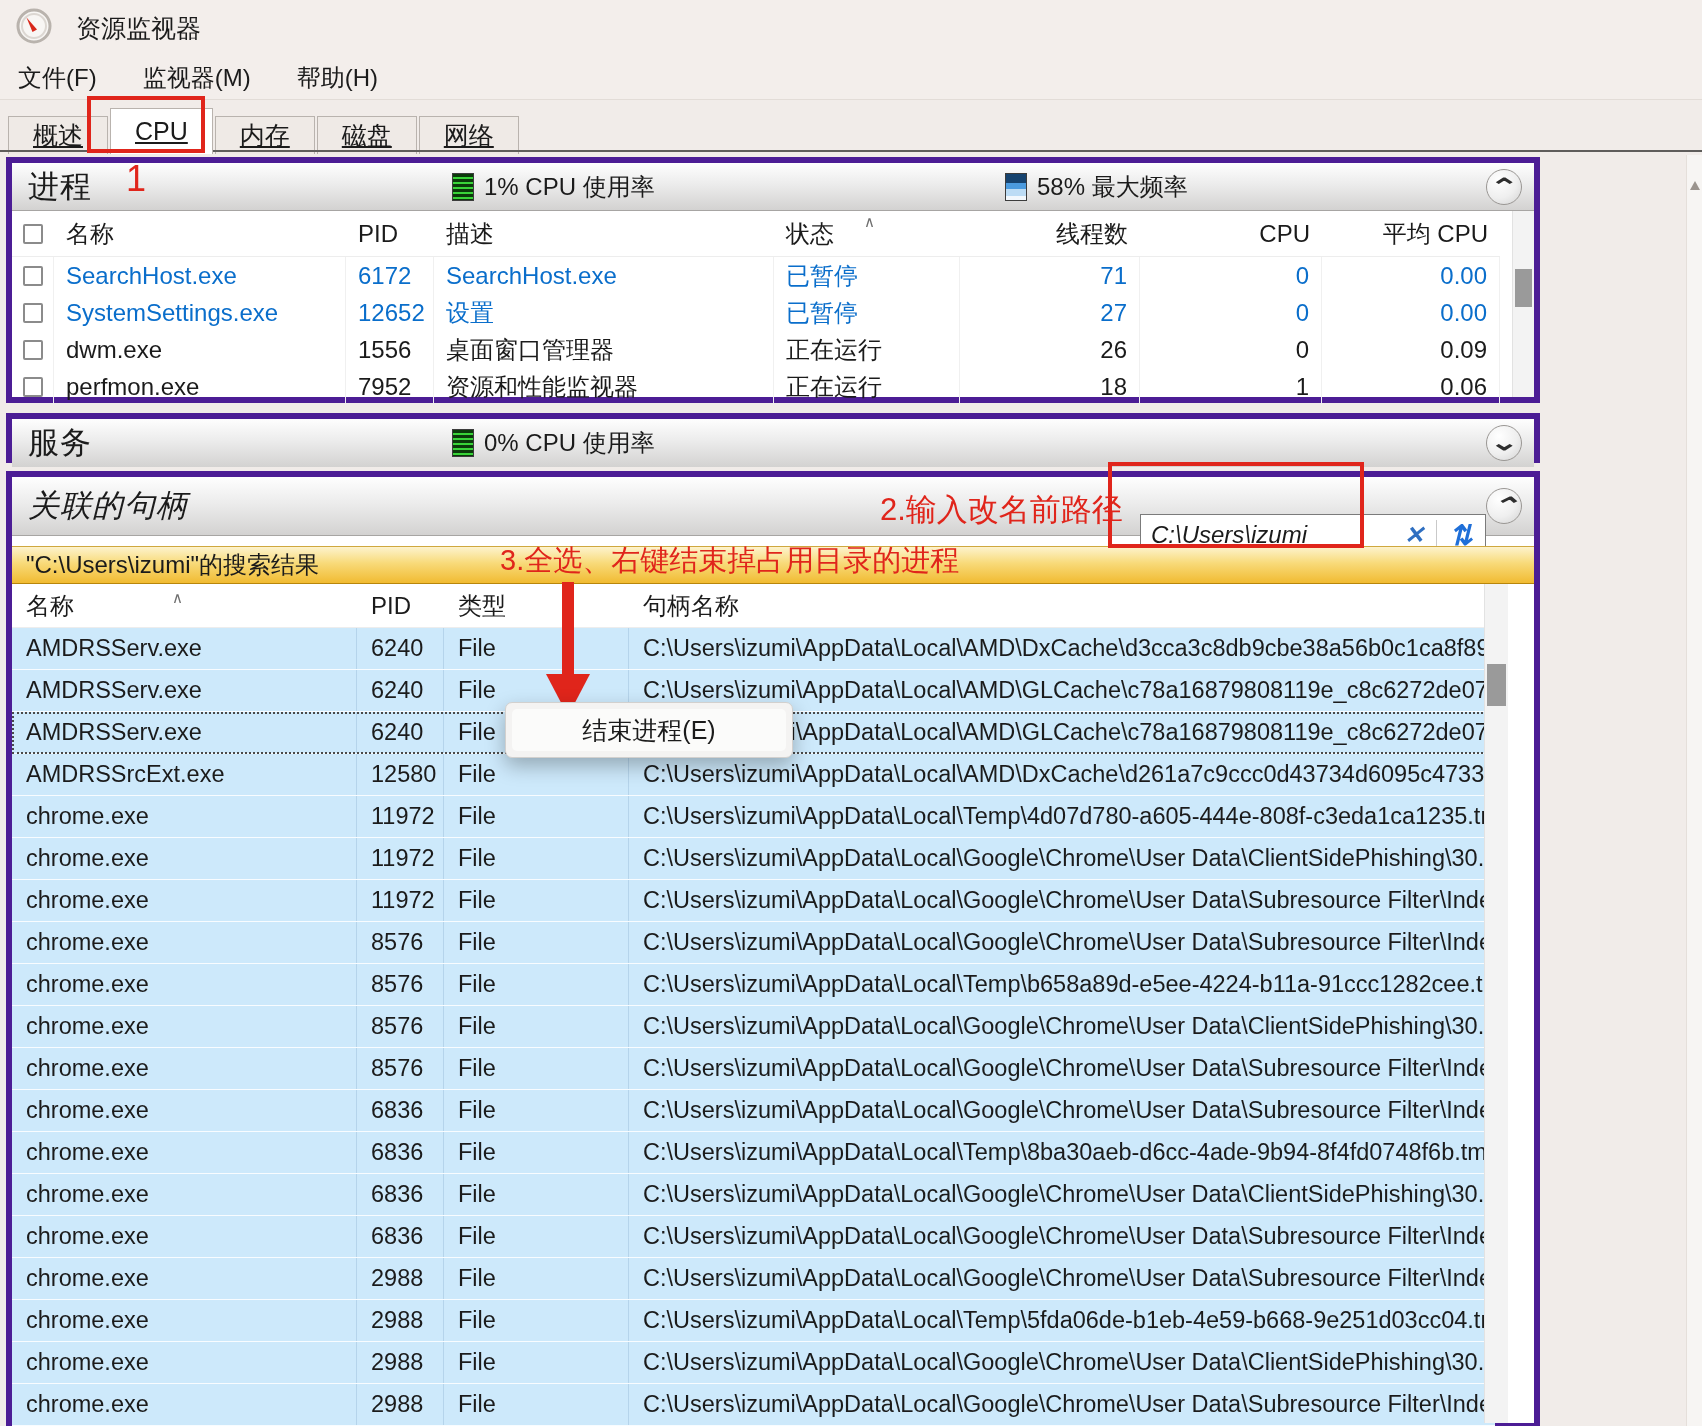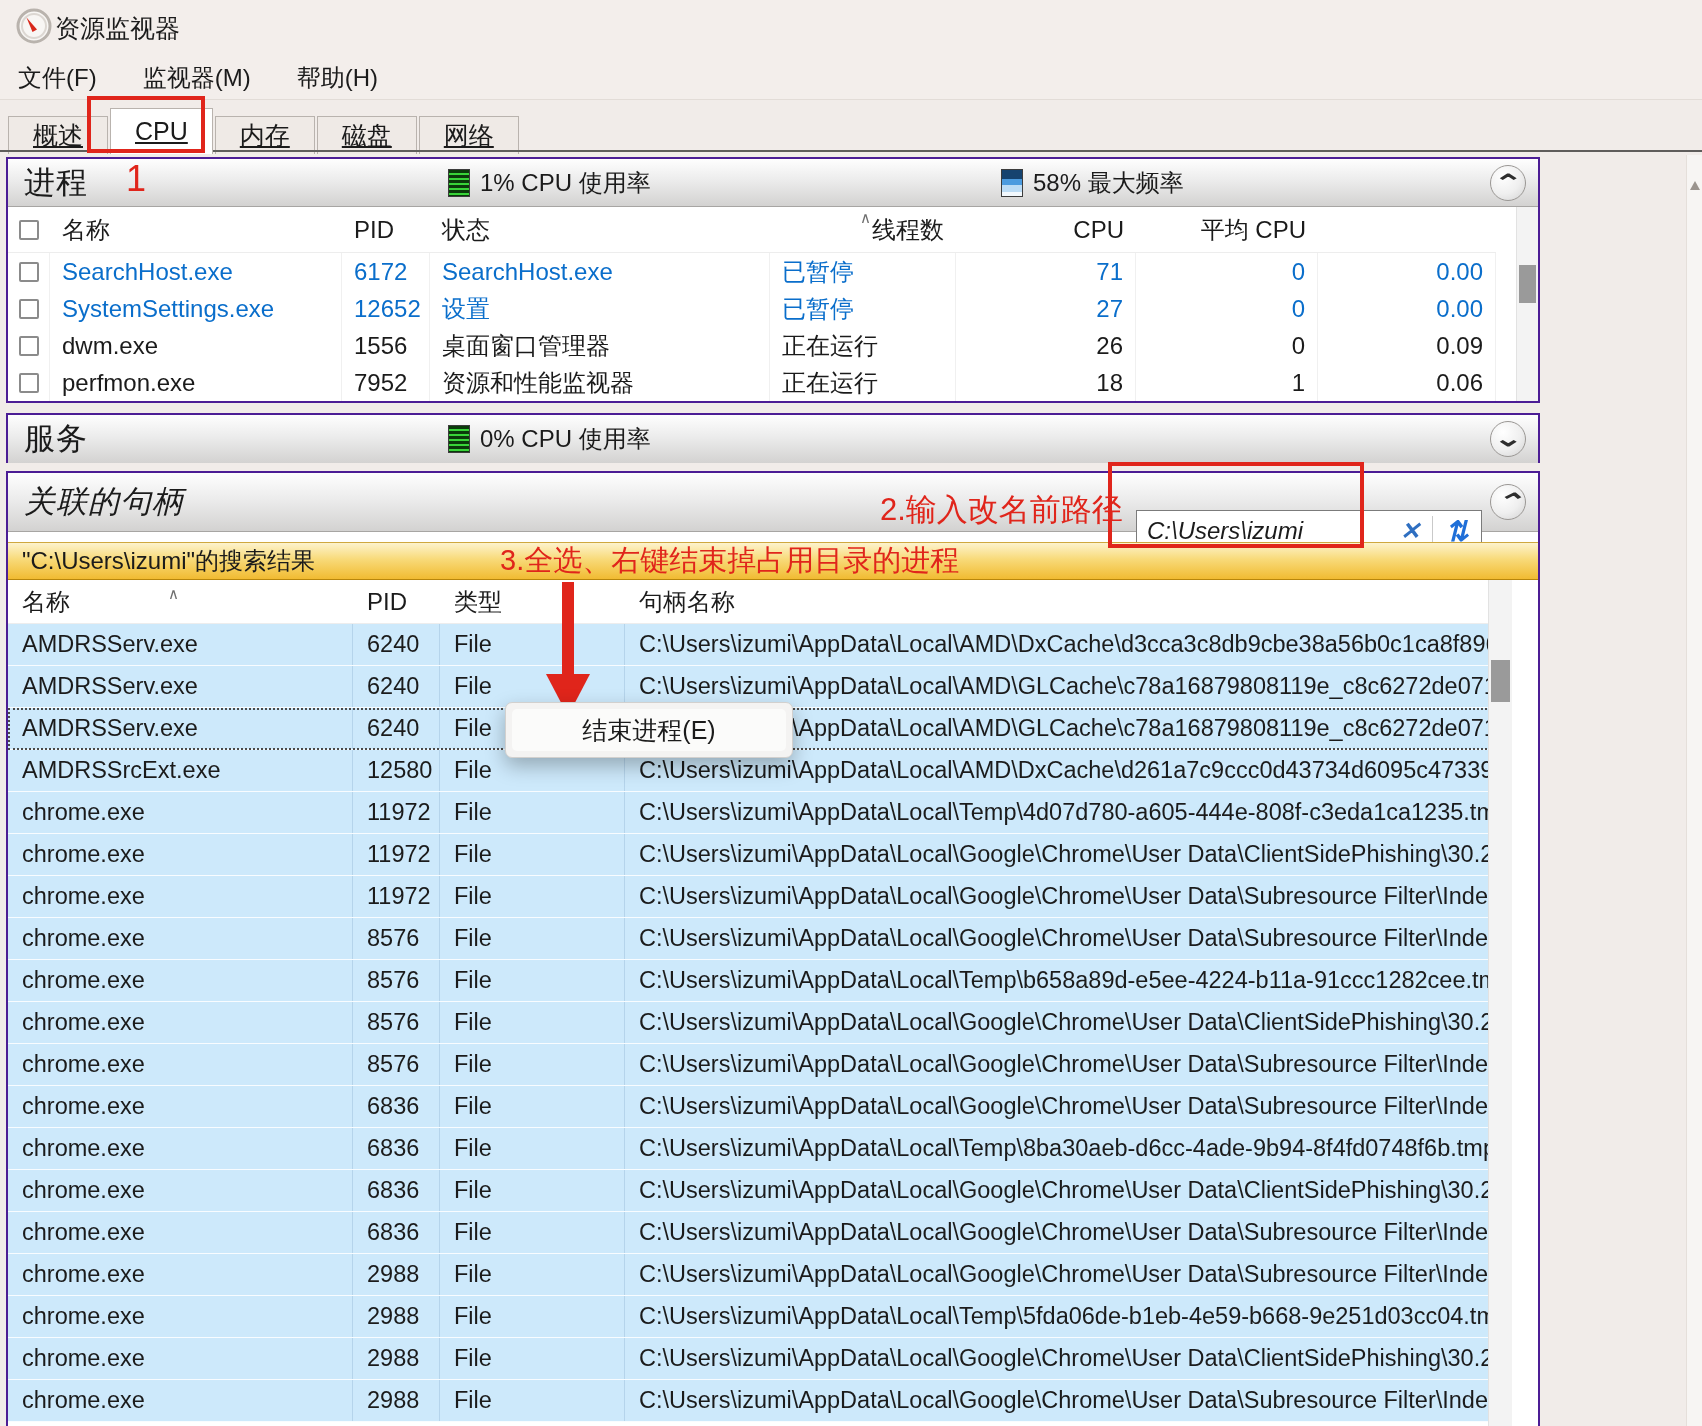--- a/index.html
+++ b/index.html
@@ -6,34 +6,34 @@
   html,body { width:1702px; height:1426px; }
   body {
     position: relative;
     overflow: hidden;
     background: #f1ece9;
     font-family: "Liberation Sans", sans-serif;
     color: #1b1b1b;
   }
   
   .titlebar { position:absolute; left:0; top:0; width:100%; height:56px;
-    background:#f3eeeb; display:flex; align-items:center; padding-left:16px; gap:3px; }
+    background:#f3eeeb; display:flex; align-items:center; padding-left:16px; gap:24px; }
   .titlebar .title { font-size:25px; }
   .menubar { position:absolute; left:0; top:56px; width:100%; height:44px;
     background:#f3eeeb; border-bottom:1px solid #e2dcd7;
     display:flex; align-items:center; padding-left:18px; gap:46px; font-size:24px; }
   .menu-item { cursor:default; }
   .tabbar { position:absolute; left:0; top:100px; width:100%; height:50px; background:#f1ece9; }
   .tabstrip { position:absolute; left:8px; top:8px; display:flex; align-items:flex-end;text-decoration:underline; }
   .tab { height:38px; padding:0 24px; font-size:25px; display:flex; align-items:center;
     border:1px solid #b9b3ae; border-bottom:none; background:#efeae6; margin-right:2px; }
   .tab.active { height:46px; background:#ffffff; position:relative; z-index:2; }
   .tab-underline { position:absolute; left:0; top:150px; width:100%; height:2px; background:#5f5d5b; }
   
-  .panel { position:absolute; left:6px; width:1534px; border:2px solid #4c1d95; background:#ffffff; }
+  .panel { position:absolute; left:6px; width:1534px; border:6px solid #4c1d95; background:#ffffff; }
   .hdrbar { position:relative; width:100%;
     background:linear-gradient(180deg,#fefefe 0%,#ececec 45%,#d3d2d1 100%);
     border-bottom:1px solid #a7a5a3; display:flex; align-items:center; }
   .hdr-title { font-size:31px; padding-left:16px; letter-spacing:1px; }
   .led-group { position:absolute; display:flex; align-items:center; gap:10px; font-size:24px; }
   .led-green { width:22px; height:28px; border:1px solid #3c3c3c;
     background:repeating-linear-gradient(180deg,#0b3b0b 0 3px,#39d439 3px 5px); }
   .led-blue  { width:22px; height:28px; border:1px solid #3c3c3c;
     background:linear-gradient(180deg,#16436f 0 34%,#4b9bdf 34% 58%,#bcdcf5 58% 84%,#f2f8fd 84%); }
   .circ-btn { position:absolute; right:12px; width:36px; height:36px; border-radius:50%;
@@ -141,20 +141,21 @@
         <span class="chev">⌃</span>
       </span>
   </div>
   <span class="sort-caret" style="left:852px; top:50px;">∧</span>
   <div class="proc-grid proc-headrow" style="width:1488px;">
     <div class="cb-cell">
         <span class="checkbox"></span>
       </div>
     <div>名称</div>
     <div>PID</div>
+    <div>描述</div>
     <div>状态</div>
     <div class="ra">线程数</div>
     <div class="ra">CPU</div>
     <div class="ra">平均 CPU</div>
   </div>
   <div id="proc-rows" style="width:1488px;">
   <div class="proc-grid proc-row suspended">
     <div class="cb-cell">
           <span class="checkbox"></span>
         </div>

